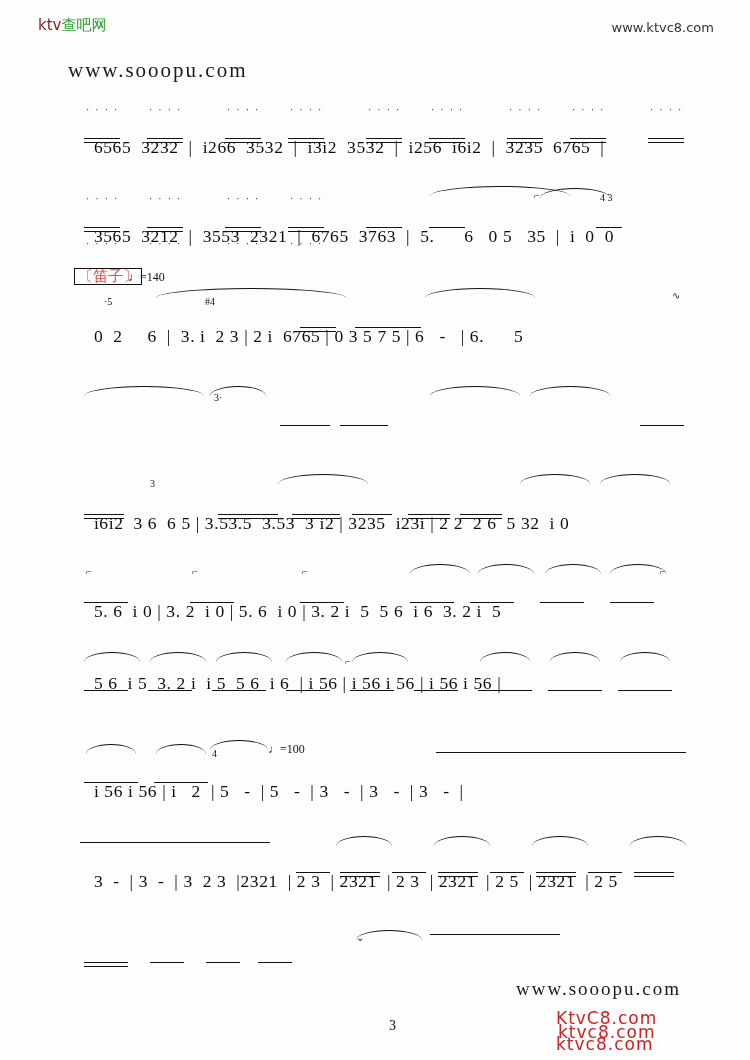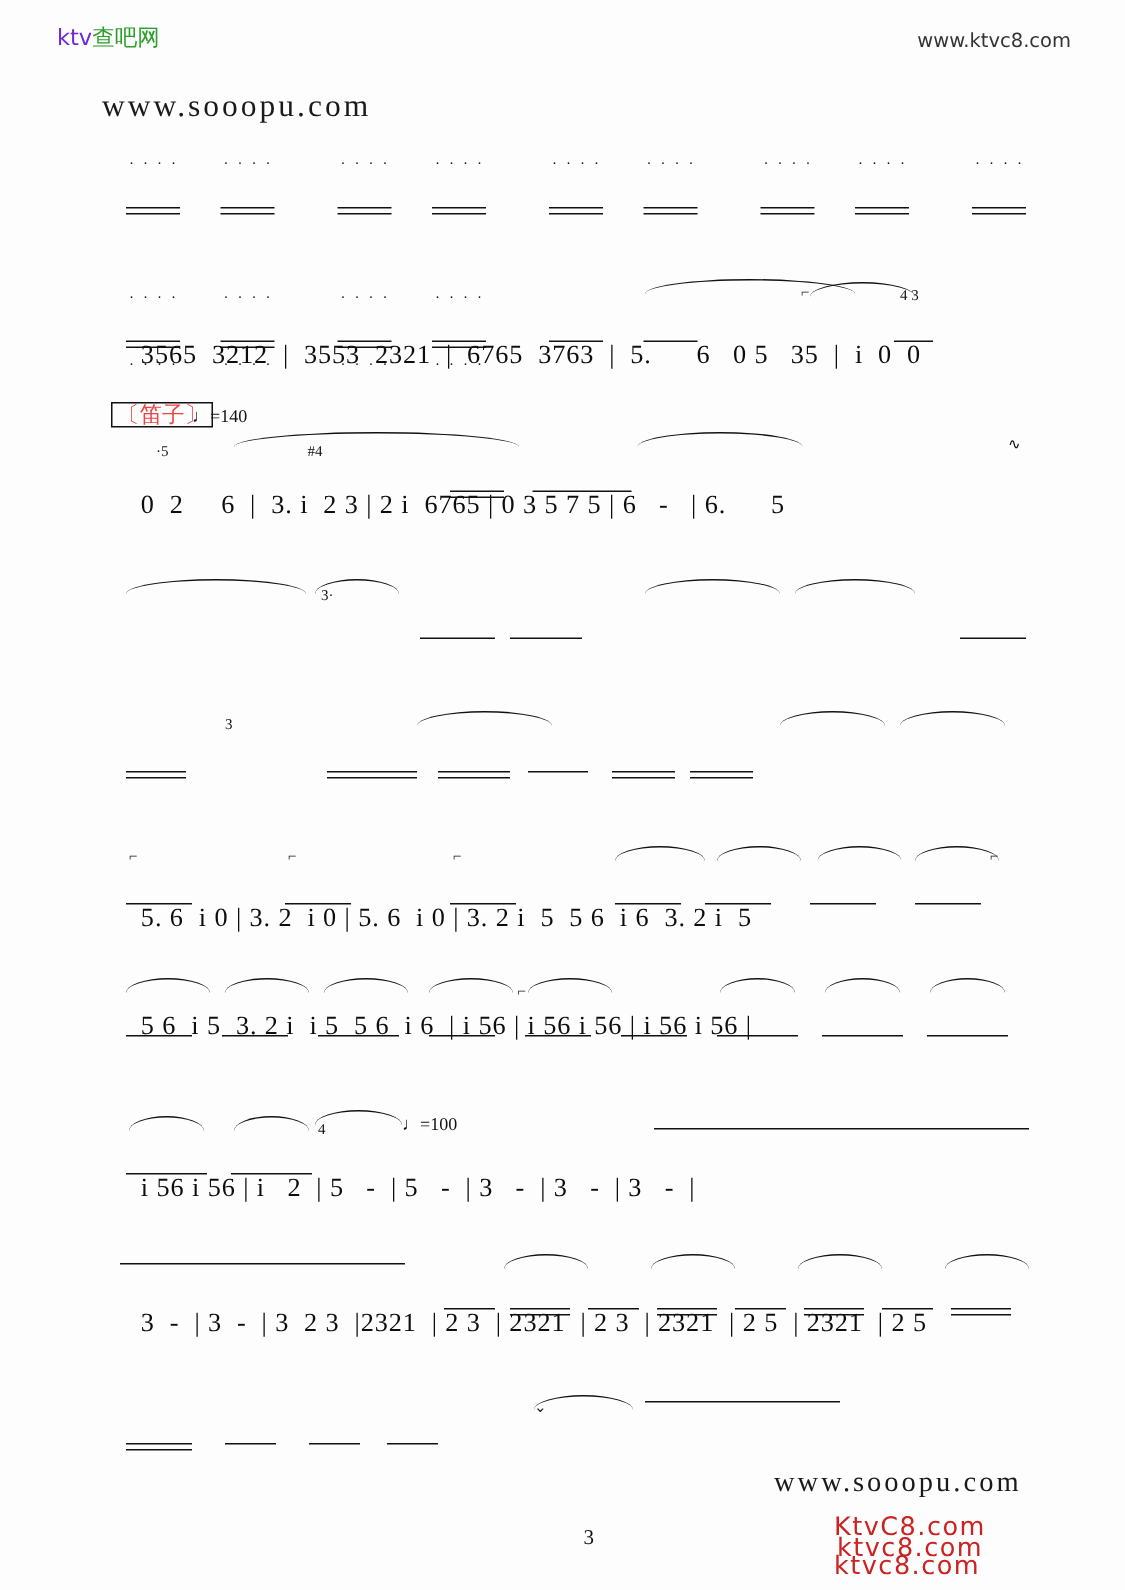--- a/index.html
+++ b/index.html
@@ -24,21 +24,21 @@
   .wm-topleft {
     position: absolute;
     left: 38px;
     top: 16px;
     font-size: 15px;
     font-family: "DejaVu Sans", sans-serif;
     color: #111;
     letter-spacing: 0px;
   }
   .wm-topleft .ktv {
-    color: #6d28d9;
+    color: #7f1d1d;
   }
   .wm-topleft .cn {
     color: #2aa02a;
   }
   .wm-topright {
     position: absolute;
     right: 36px;
     top: 20px;
     font-size: 13px;
     font-family: "DejaVu Sans", sans-serif;
@@ -142,20 +142,23 @@
 <div class="page">
 
   <div class="wm-topleft">
     <span class="ktv">ktv</span><span class="cn">查吧网</span>
   </div>
 
   <div class="wm-topright">www.ktvc8.com</div>
 
   <div class="wm-site-main">www.sooopu.com</div>
 
+  <div class="rawline" style="top:116px;">
+    <span>6565&nbsp;&nbsp;3232&nbsp;&nbsp;|&nbsp;&nbsp;i266&nbsp;&nbsp;3532&nbsp;&nbsp;|&nbsp;&nbsp;i3i2&nbsp;&nbsp;3532&nbsp;&nbsp;|&nbsp;&nbsp;i256&nbsp;&nbsp;i6i2&nbsp;&nbsp;|&nbsp;&nbsp;3235&nbsp;&nbsp;6765&nbsp;&nbsp;|</span>
+  </div>
 
   <div class="underline" style="left:84px; top:138px; width:36px;"></div>
   <div class="underline" style="left:84px; top:142px; width:36px;"></div>
   <div class="underline" style="left:147px; top:138px; width:36px;"></div>
   <div class="underline" style="left:147px; top:142px; width:36px;"></div>
   <div class="underline" style="left:225px; top:138px; width:36px;"></div>
   <div class="underline" style="left:225px; top:142px; width:36px;"></div>
   <div class="underline" style="left:288px; top:138px; width:36px;"></div>
   <div class="underline" style="left:288px; top:142px; width:36px;"></div>
   <div class="underline" style="left:366px; top:138px; width:36px;"></div>
@@ -223,20 +226,23 @@
 
   <div class="arcline" style="left:84px; top:386px; width:120px;"></div>
   <div class="arcline" style="left:210px; top:386px; width:56px;"></div>
   <div class="arcline" style="left:430px; top:386px; width:90px;"></div>
   <div class="arcline" style="left:530px; top:386px; width:80px;"></div>
   <div class="underline" style="left:280px; top:425px; width:50px;"></div>
   <div class="underline" style="left:340px; top:425px; width:48px;"></div>
   <div class="underline" style="left:640px; top:425px; width:44px;"></div>
   <div class="smallmark" style="left:214px; top:392px;">3·</div>
 
+  <div class="rawline" style="top:492px;">
+    <span>i6i2&nbsp;&nbsp;3&nbsp;6&nbsp;&nbsp;6 5&nbsp;|&nbsp;3.53.5&nbsp;&nbsp;3.53&nbsp;&nbsp;3 i2&nbsp;|&nbsp;3235&nbsp;&nbsp;i23i&nbsp;|&nbsp;2&nbsp;2&nbsp;&nbsp;2 6&nbsp;&nbsp;5 32&nbsp;&nbsp;i 0</span>
+  </div>
   <div class="underline" style="left:84px; top:514px; width:40px;"></div>
   <div class="underline" style="left:84px; top:518px; width:40px;"></div>
   <div class="underline" style="left:218px; top:514px; width:60px;"></div>
   <div class="underline" style="left:218px; top:518px; width:60px;"></div>
   <div class="underline" style="left:292px; top:514px; width:48px;"></div>
   <div class="underline" style="left:292px; top:518px; width:48px;"></div>
   <div class="underline" style="left:352px; top:514px; width:40px;"></div>
   <div class="underline" style="left:408px; top:514px; width:42px;"></div>
   <div class="underline" style="left:408px; top:518px; width:42px;"></div>
   <div class="underline" style="left:460px; top:514px; width:42px;"></div>

